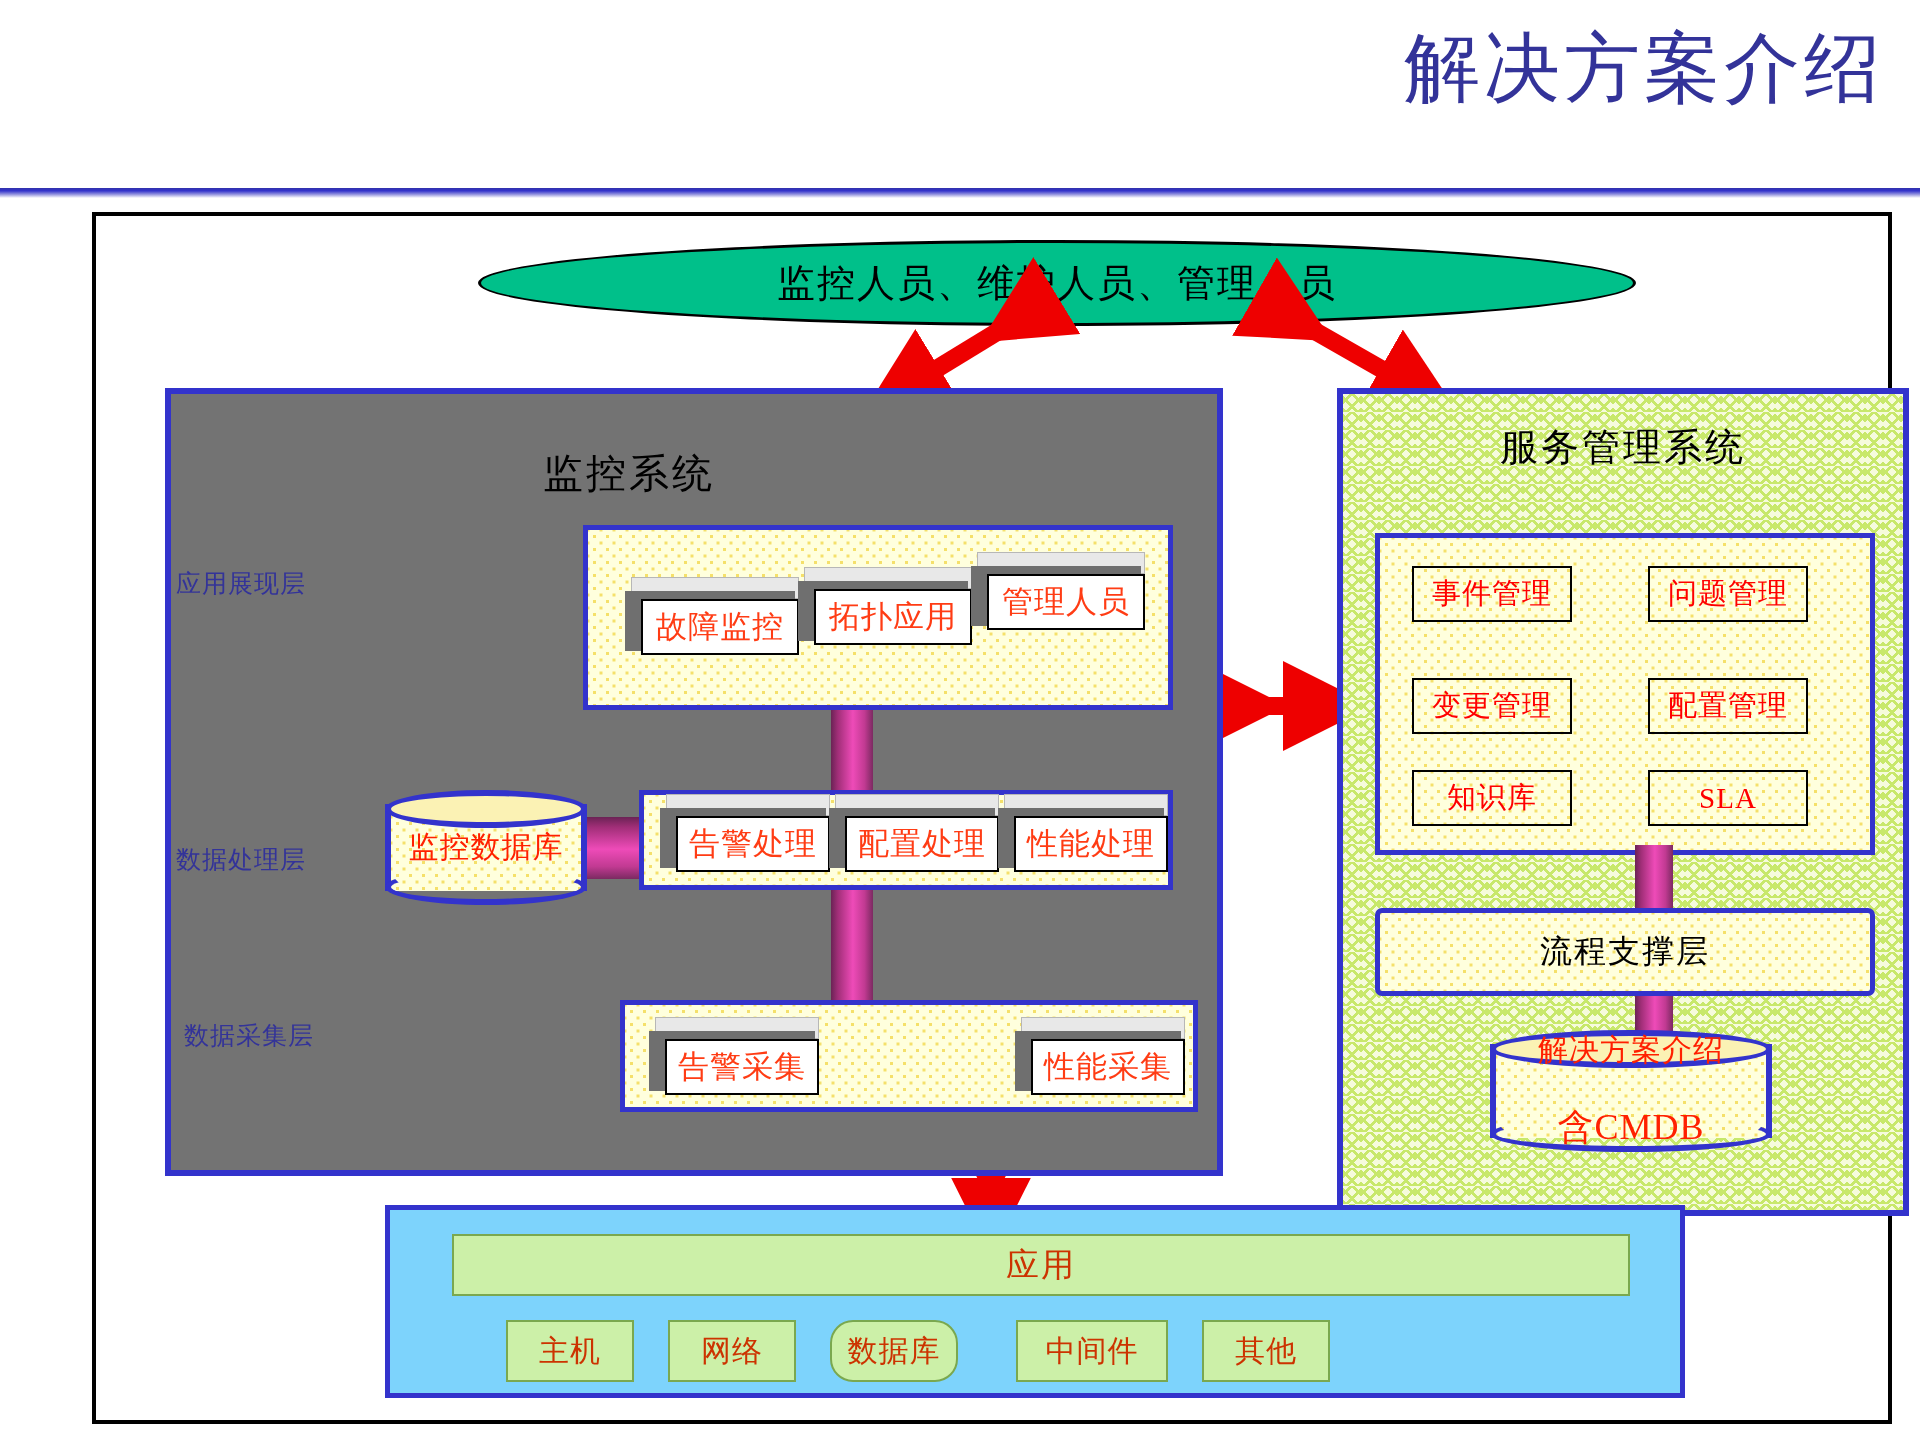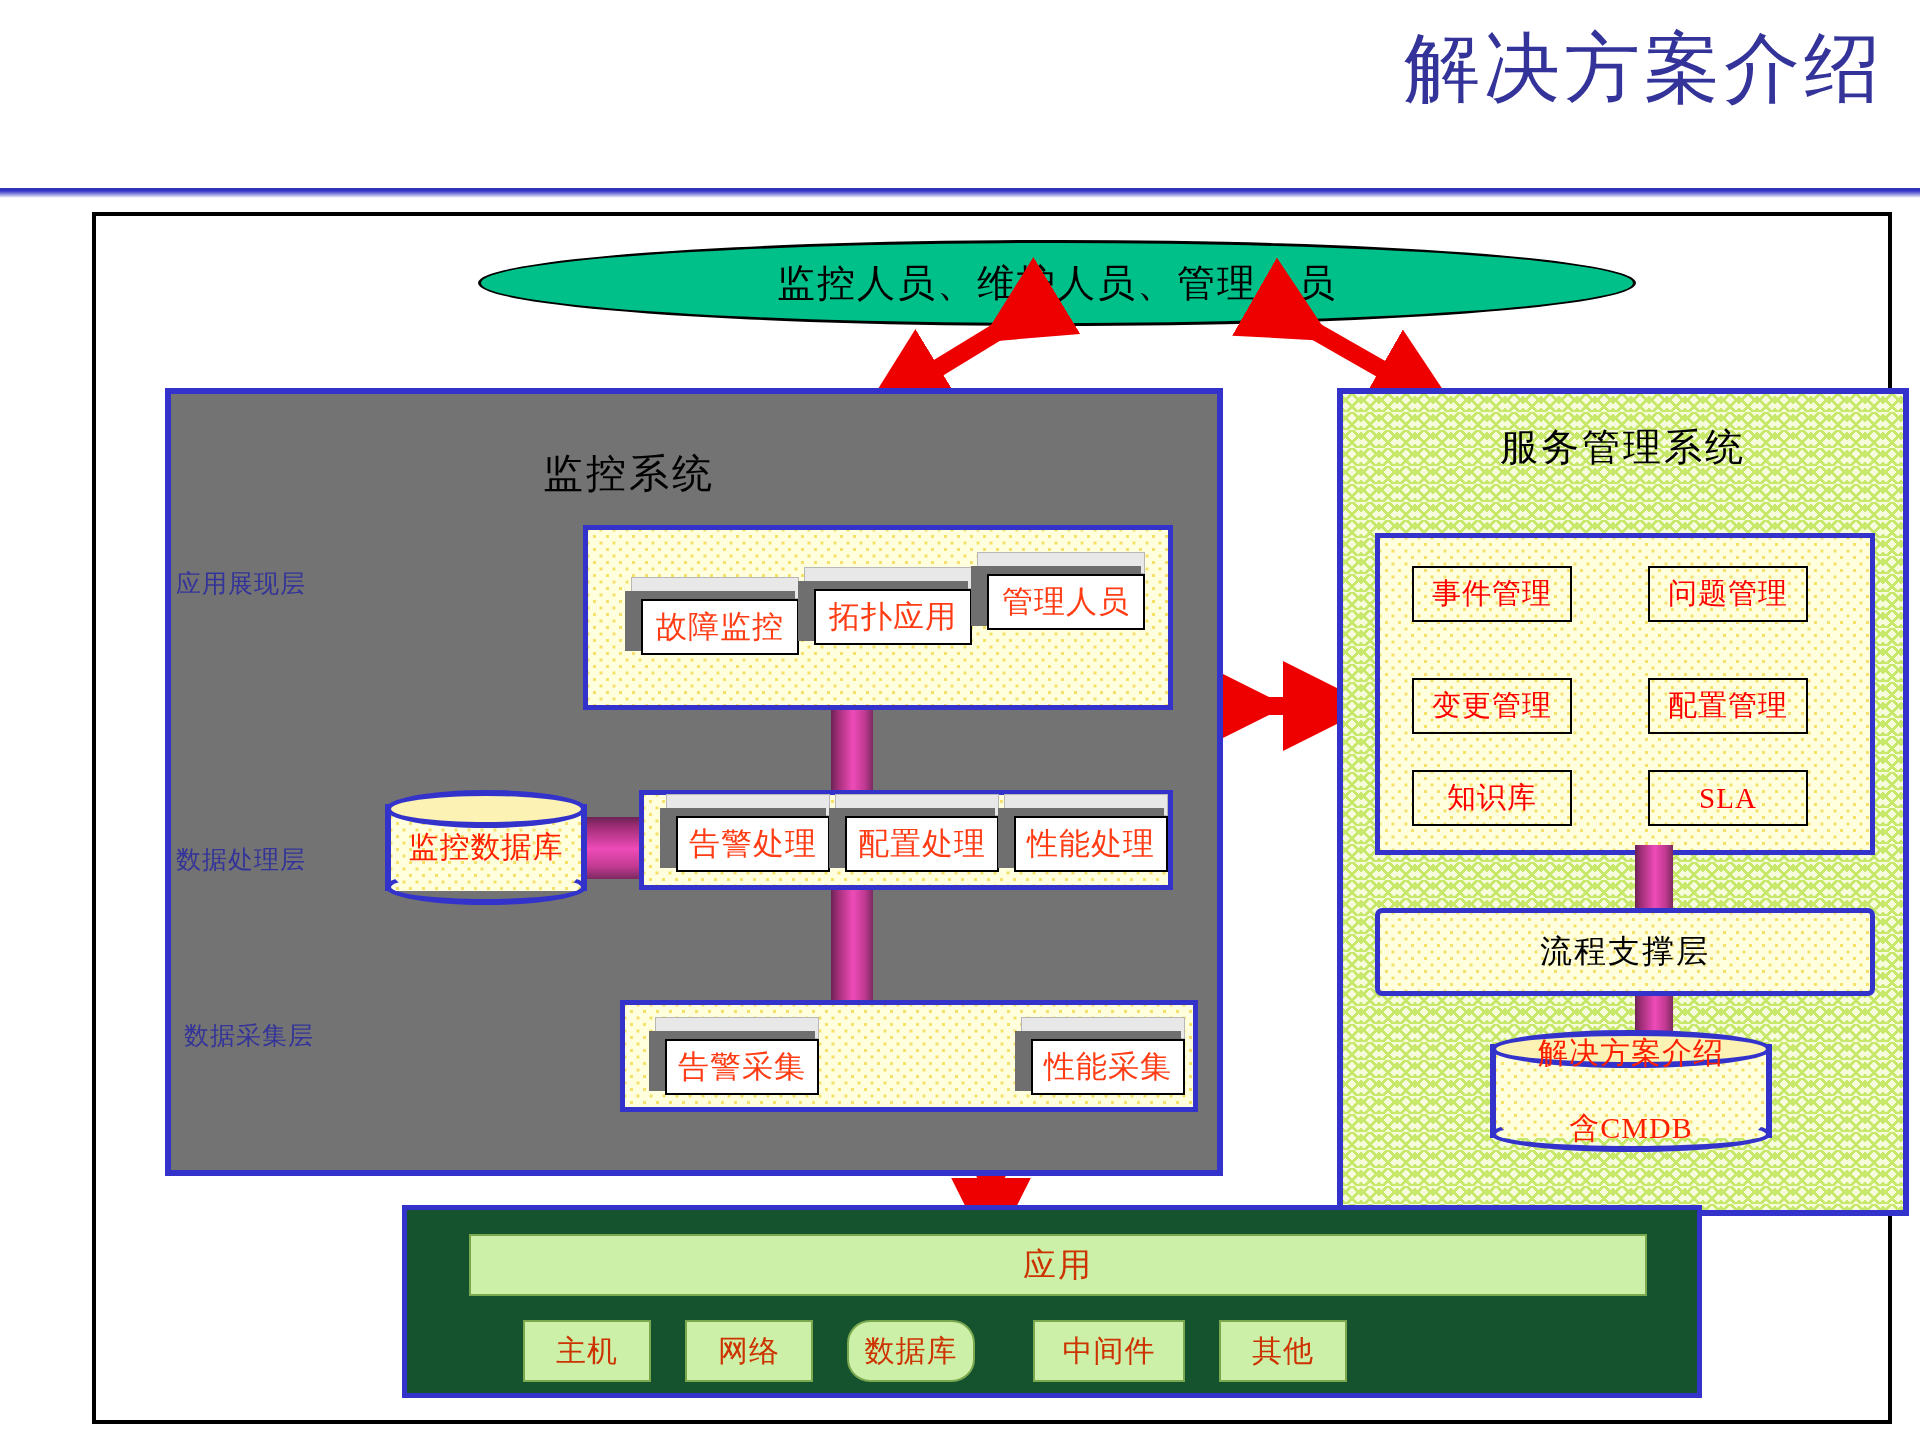--- a/index.html
+++ b/index.html
@@ -141,32 +141,32 @@
     box-sizing:border-box; border:6px solid #3333cc; border-radius:50%;
     border-top-color:transparent;
     background:transparent;
   }
   .cyl .cyl-label{
     position:absolute; left:0; top:0; width:100%; height:100%;
     display:flex; flex-direction:column; align-items:center; justify-content:center;
     color:#ff2000; font-size:30px; letter-spacing:1px; white-space:nowrap;
     text-align:center; line-height:1.22;
   }
-  .cyl .cyl-label .small{font-size:30px;margin-top:38px;}
+  .cyl .cyl-label .small{font-size:36px;margin-top:38px;}
 
   
   #flow-support{
     display:flex; align-items:center; justify-content:center;
     color:#000; font-size:32px; letter-spacing:2px;border-radius:7px;
   }
 
   
   #app-box{
     position:absolute; left:385px; top:1205px; width:1300px; height:193px;
-    border:5px solid #3333cc; box-sizing:border-box; background:#14532d;margin-left:17px;
+    border:5px solid #3333cc; box-sizing:border-box; background:#7dd3fc;
   }
   #app-bar{
     position:absolute; left:62px; top:24px; width:1178px; height:62px;
     background:#ccf0a8; border:2px solid #7aa84f; box-sizing:border-box;
     display:flex; align-items:center; justify-content:center;
     color:#cc3300; font-size:33px; letter-spacing:2px;
   }
   .app-chip{
     position:absolute; top:110px; height:62px;
     background:#ccf0a8; border:2px solid #7aa84f; box-sizing:border-box;

